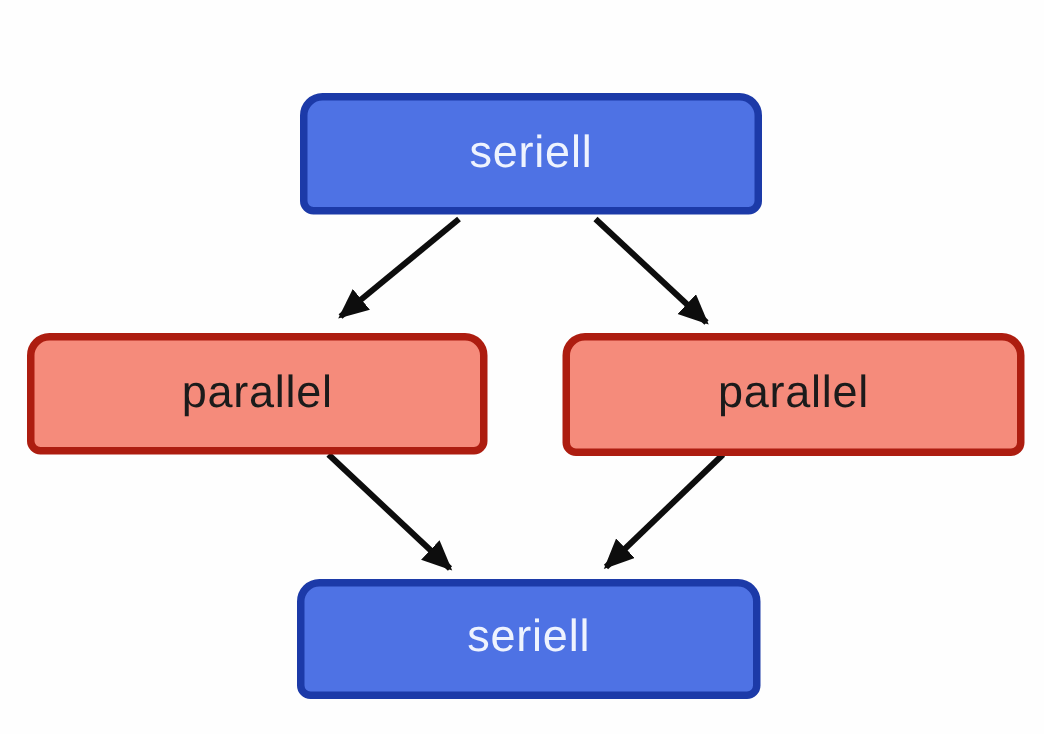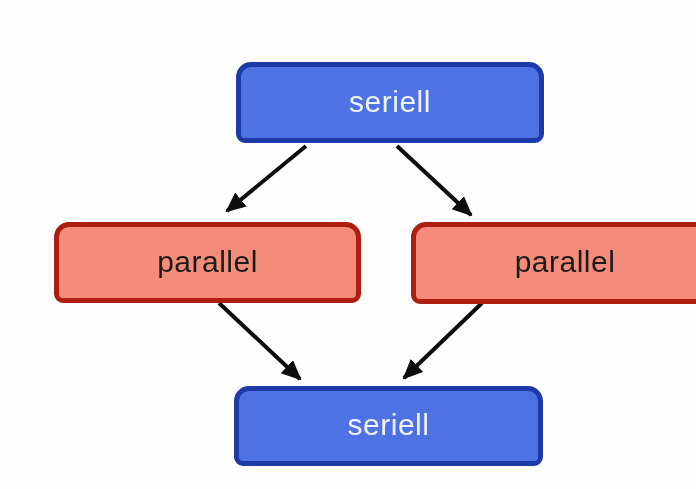--- a/index.html
+++ b/index.html
@@ -29,21 +29,20 @@
   .node {
     position: absolute;
     box-sizing: border-box;
     border: 5px solid #000;
     border-radius: 15px 15px 9px 9px;
     display: flex;
     align-items: center;
     justify-content: center;
     font-size: 30px;
     letter-spacing: 0.5px;
-    margin-left: 36px;
   }
   .node-label {
     line-height: 1;
     transform: translateY(-1px);
   }
   #node-seriell-top    { left: 200px; top:  62px; width: 308px; height: 81px; }
   #node-parallel-left  { left:  18px; top: 222px; width: 307px; height: 81px; }
   #node-parallel-right { left: 375px; top: 222px; width: 308px; height: 82px; }
   #node-seriell-bottom { left: 198px; top: 386px; width: 309px; height: 80px; }
 </style>

